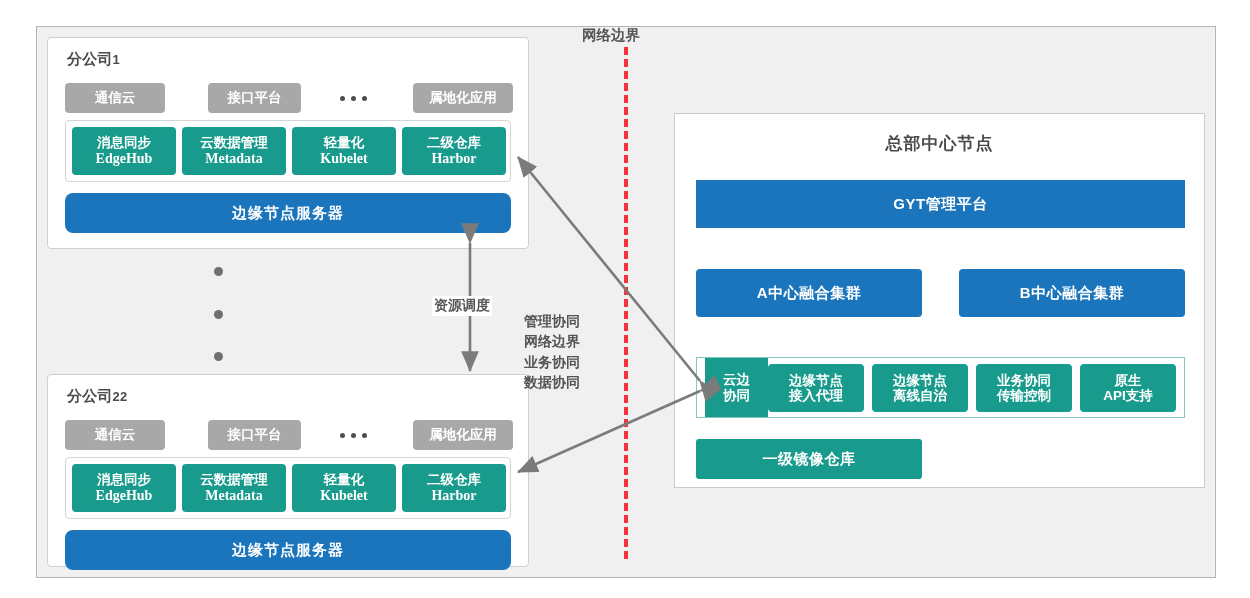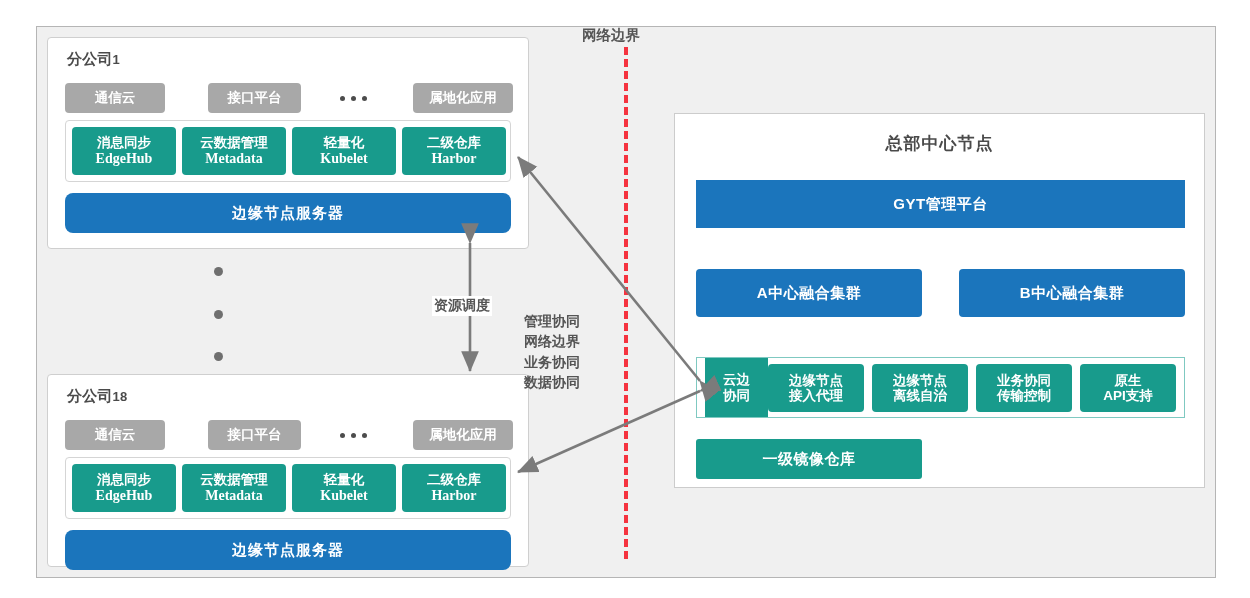--- a/index.html
+++ b/index.html
@@ -257,21 +257,21 @@
     <div class="edge-server">边缘节点服务器</div>
   </div>
 
   <div class="dots-v">
       <i></i>
       <i></i>
       <i></i>
     </div>
 
   <div class="branch-card bottom" style="left:47px;top:374px;">
-    <div class="branch-title"><span>分公司</span><span class="num">18</span></div>
+    <div class="branch-title"><span>分公司</span><span class="num">22</span></div>
 
     <div class="apps-row">
       <div class="app-chip c0">通信云</div>
       <div class="app-chip c1">接口平台</div>
       <div class="dots-h">
           <i></i>
           <i></i>
           <i></i>
         </div>
       <div class="app-chip c2">属地化应用</div>

